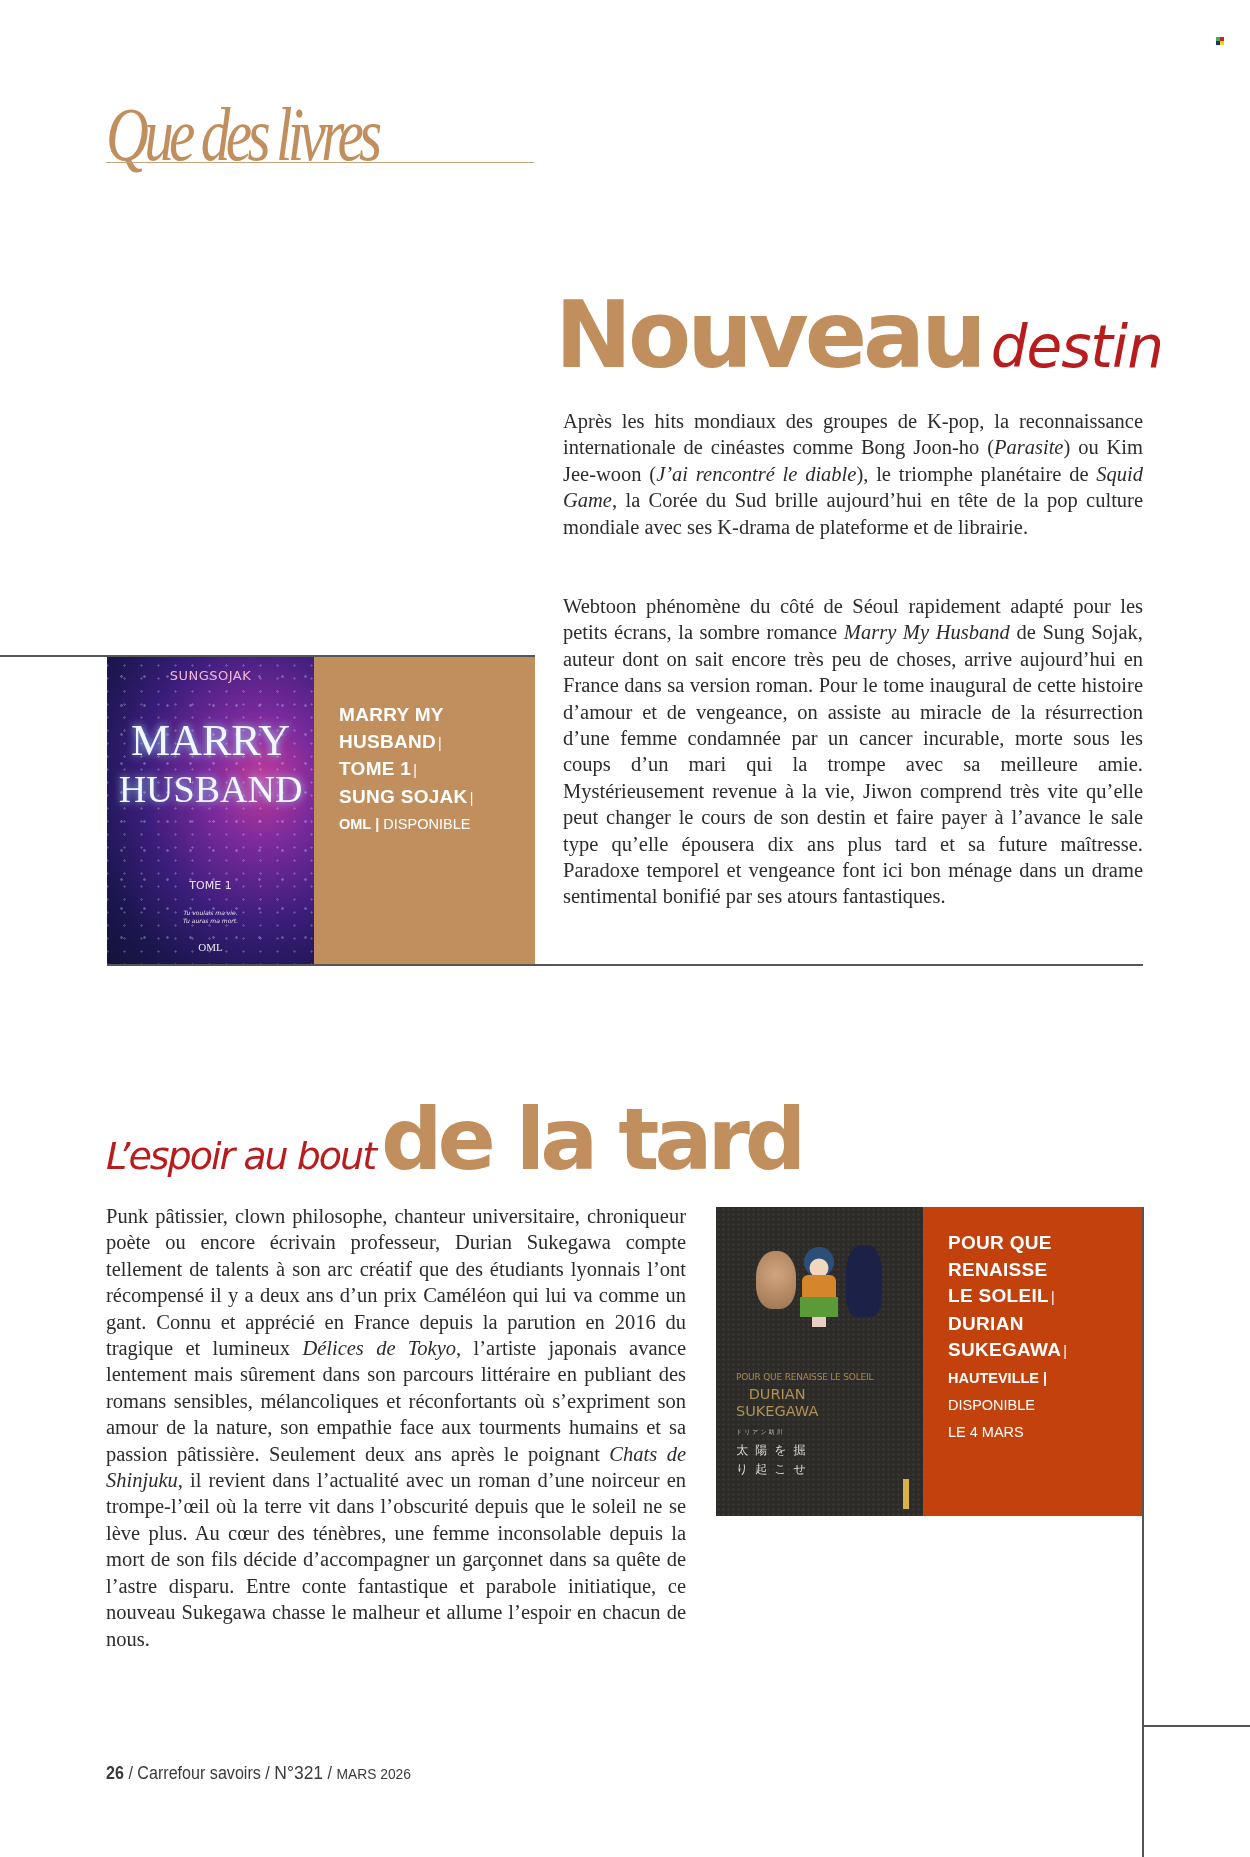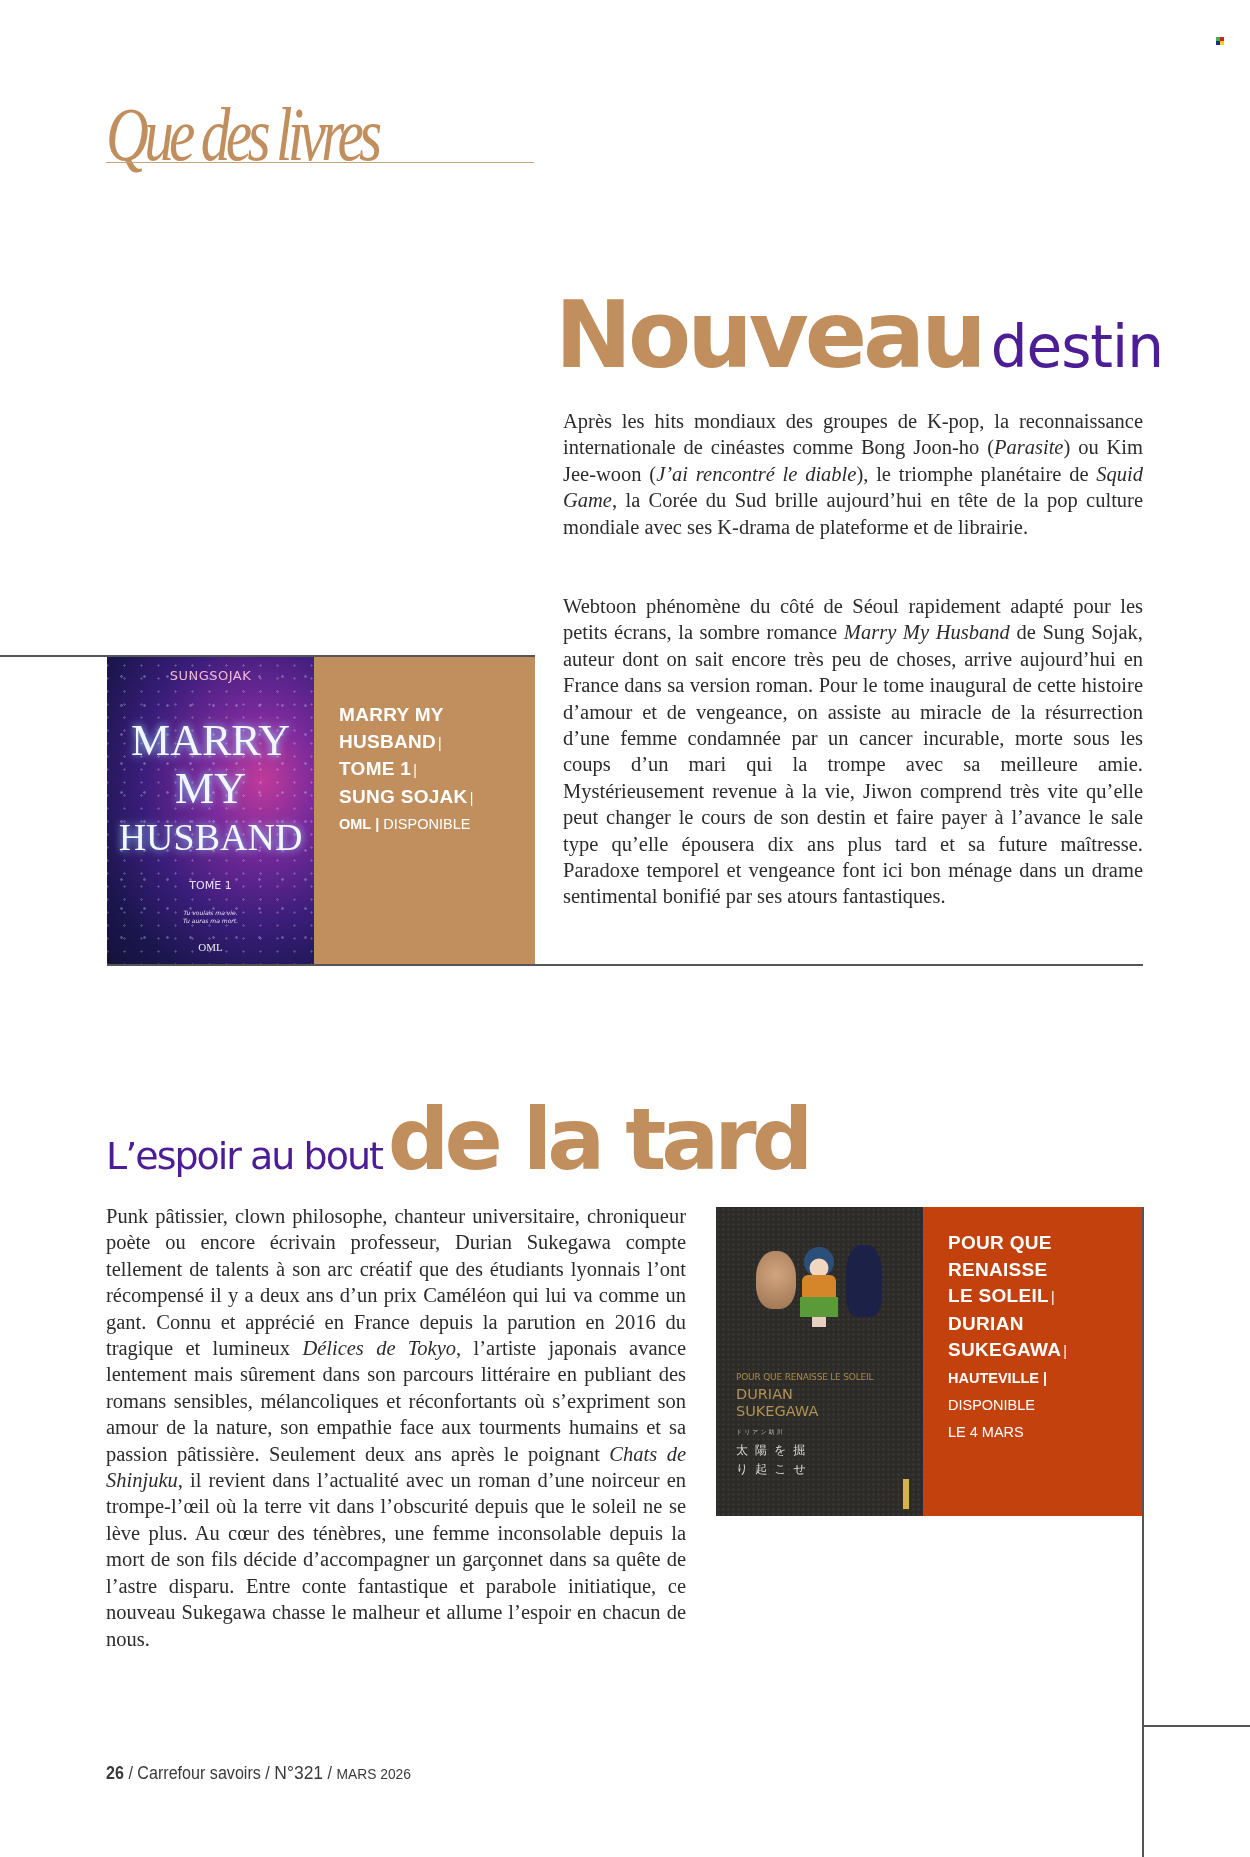--- a/index.html
+++ b/index.html
@@ -17,21 +17,21 @@
   .section-title {
     left: 106px; top: 96px; font-family: "Liberation Serif", serif; font-style: italic;
     font-size: 76px; letter-spacing: -6px; color: #c18f5d; line-height: 1; transform: scaleX(0.78); transform-origin: left top;
     white-space: nowrap;
   }
   .section-rule { left: 106px; top: 162px; width: 428px; height: 1px; background: #c8a27a; }
 
   
   .h1-wrap { left: 555px; top: 290px; white-space: nowrap; line-height: 1; }
   .h-bold { font-family: "DejaVu Sans", sans-serif; font-weight: bold; color: #c18f5d; letter-spacing: -4px; }
-  .h-light { font-family: "DejaVu Sans", sans-serif; font-weight: normal; color: #4c1d95; letter-spacing: -1px; }
+  .h-light { font-family: "DejaVu Sans", sans-serif; font-style: italic; font-weight: normal; color: #b91c1c; letter-spacing: -1px; }
   .h1-bold { font-size: 92px; }
   .h1-light { font-size: 58px; margin-left: 8px; }
 
   .body-text { font-family: "Liberation Serif", serif; font-size: 20.5px; line-height: 26.4px; color: #2c2c2c; text-align: justify; hyphens: manual; }
   .body-text p { margin: 0; }
   .body-text em { font-style: italic; margin-top: 22px; }
 
   .a1-p1 { left: 563px; top: 408px; width: 580px; }
   .a1-p2 { left: 563px; top: 593px; width: 580px; }
 
@@ -59,21 +59,21 @@
   .info1 .inner { position: absolute; left: 25px; top: 45px; }
 
   
   .h2-wrap { left: 106px; top: 1096px; white-space: nowrap; line-height: 1; }
   .h2-light { font-size: 38px; letter-spacing: -2px; }
   .h2-bold { font-size: 86px; letter-spacing: -5px; margin-left: 6px; }
 
   .a2-p1 { left: 106px; top: 1203px; width: 580px; }
 
   
-  .cover2 { left: 716px; top: 1207px; width: 207px; height: 309px; background: #2d2b28; overflow: hidden; }
+  .cover2 { left: 716px; top: 1207px; width: 207px; height: 309px; background: #2d2b28; overflow: hidden; text-align: center; }
   .cover2 .grain { position: absolute; inset: 0; background-image: radial-gradient(circle, rgba(255,255,255,0.05) 1px, transparent 1.5px); background-size: 5px 5px; }
   .fig { position: absolute; }
   .fig-capy { left: 40px; top: 44px; width: 40px; height: 58px; border-radius: 45% 45% 40% 40%; background: radial-gradient(circle at 50% 40%, #d1a57e, #9c7351); }
   .fig-girl-head { left: 88px; top: 40px; width: 30px; height: 30px; border-radius: 50%; background: radial-gradient(circle at 50% 70%, #f1d6c0 35%, #2c4f79 38%); }
   .fig-girl-body { left: 86px; top: 68px; width: 34px; height: 24px; background: #d6862a; border-radius: 6px 6px 0 0; }
   .fig-girl-skirt { left: 84px; top: 90px; width: 38px; height: 20px; background: #5a9a38; }
   .fig-girl-legs { left: 96px; top: 110px; width: 14px; height: 10px; background: #e9cfc2; }
   .fig-cat { left: 130px; top: 38px; width: 36px; height: 72px; border-radius: 40% 40% 30% 30%; background: #1c2148; }
   .cover2 .c2-title { position: absolute; left: 20px; top: 165px; font-family: "DejaVu Sans", sans-serif; font-size: 9px; color: #a68a4e; letter-spacing: -0.2px; }
   .cover2 .c2-author { position: absolute; left: 20px; top: 179px; font-family: "DejaVu Sans", sans-serif; font-size: 14.5px; line-height: 17px; color: #b19256; }
@@ -113,21 +113,20 @@
 <div class="abs body-text a1-p2">
   <p><span>Webtoon phénomène du côté de Séoul rapidement adapté pour les petits écrans, la sombre romance </span><em>Marry My Husband</em><span> de Sung Sojak, auteur dont on sait encore très peu de choses, arrive aujourd’hui en France dans sa version roman. Pour le tome inaugural de cette histoire d’amour et de vengeance, on assiste au miracle de la résurrection d’une femme condamnée par un cancer incurable, morte sous les coups d’un mari qui la trompe avec sa meilleure amie. Mystérieusement revenue à la vie, Jiwon comprend très vite qu’elle peut changer le cours de son destin et faire payer à l’avance le sale type qu’elle épousera dix ans plus tard et sa future maîtresse. Paradoxe temporel et vengeance font ici bon ménage dans un drame sentimental bonifié par ses atours fantastiques.</span></p>
 </div>
 
 <div class="abs card1-rule-top"></div>
 <div class="abs cover1">
   <div class="dots"></div>
   <div class="c-author">SUNGSOJAK</div>
   <div class="c-title">
     <div>MARRY</div>
-    <div>MY</div>
     <div style="font-size:38px">HUSBAND</div>
   </div>
   <div class="c-tome">TOME 1</div>
   <div class="c-tag">
     <div>Tu voulais ma vie.</div>
     <div>Tu auras ma mort.</div>
   </div>
   <div class="c-pub">OML</div>
 </div>
 <div class="abs info1">

